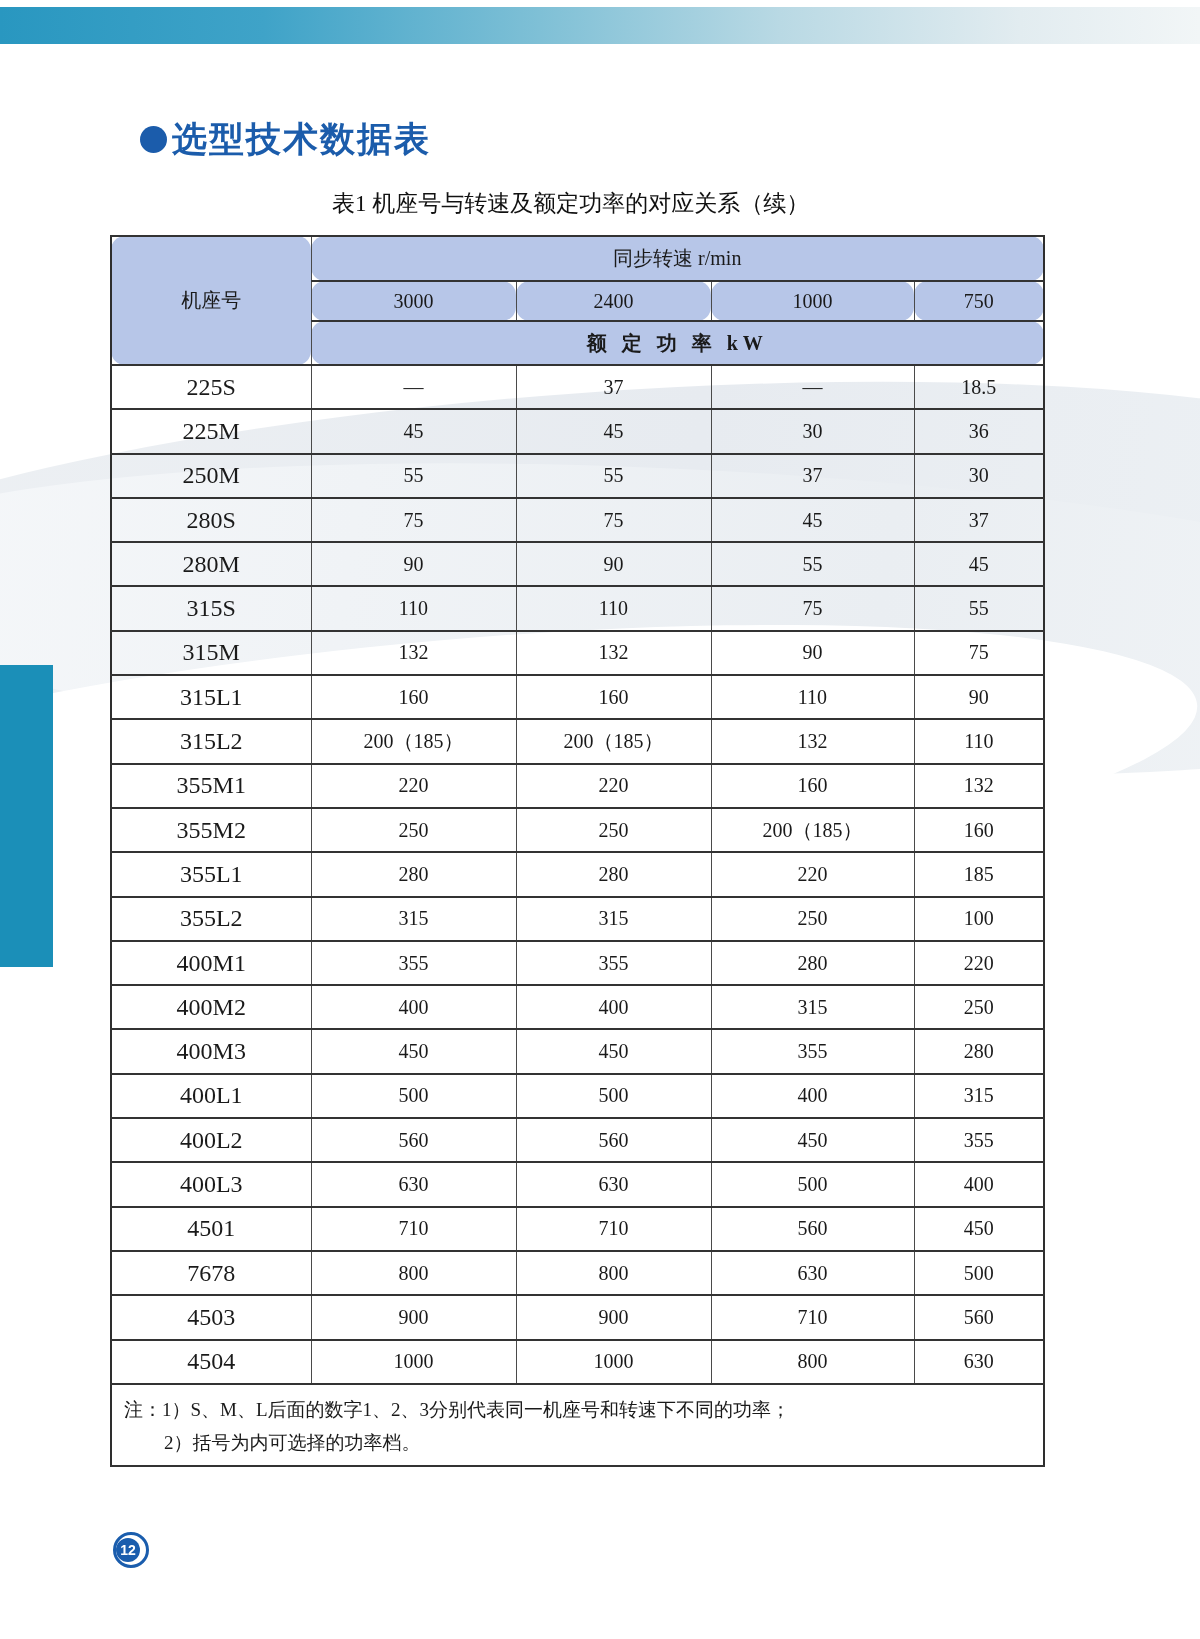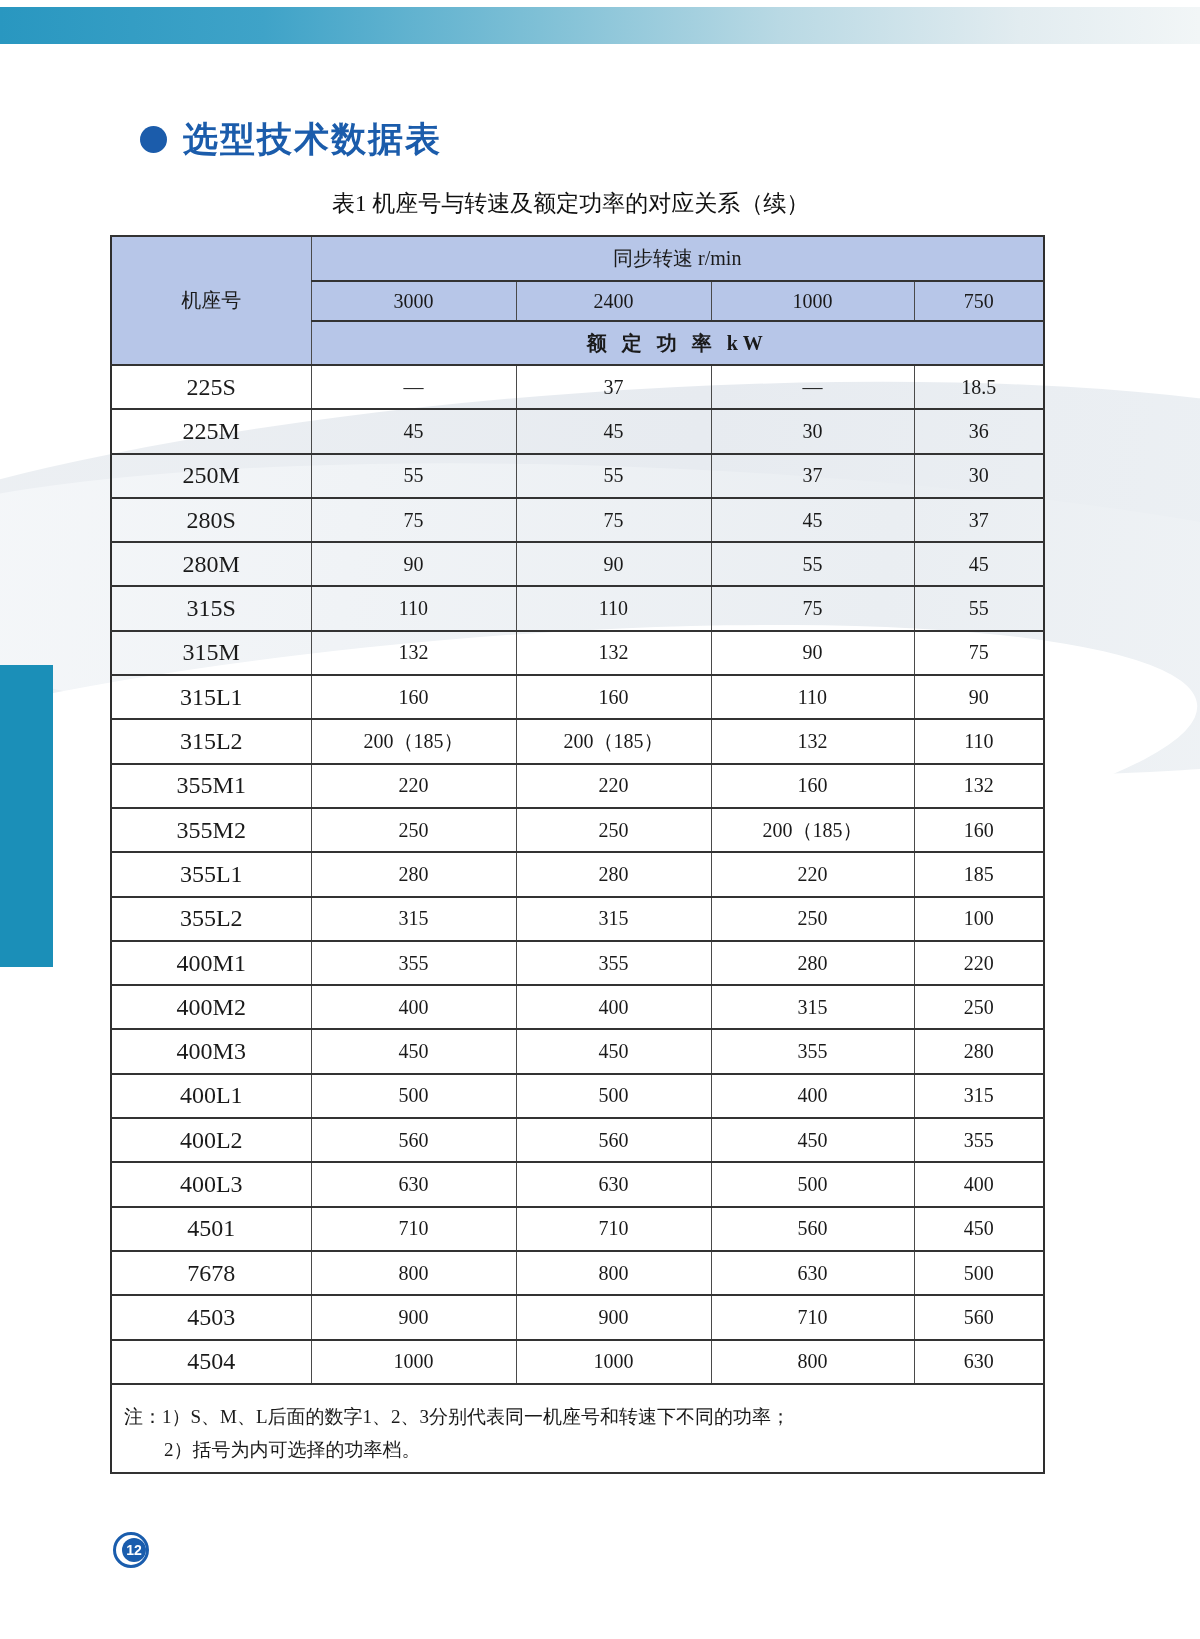--- a/index.html
+++ b/index.html
@@ -37,21 +37,21 @@
     transform:rotate(-5deg);
   }
   
   .left-teal{
     position:absolute;top:665px;left:0;width:53px;height:302px;
     background:#1b8fb8;z-index:2;
   }
   
   .heading{
     position:absolute;top:116px;left:140px;z-index:3;
-    display:flex;align-items:center;gap:16px;
+    display:flex;align-items:center;gap:5px;
     font-family:"Liberation Sans","DejaVu Sans",sans-serif;
     font-weight:700;font-size:35px;color:#1b5cab;
     letter-spacing:2px;
   }
   .heading .bullet{
     width:27px;height:27px;border-radius:50%;
     background:#1b5cab;flex:0 0 auto;
   }
   
   .table-title{
@@ -70,37 +70,37 @@
     border-left:1px solid #4a4a4a;
     border-right:1px solid #4a4a4a;
     border-top:2px solid #333333;
     border-bottom:2px solid #333333;
     text-align:center;vertical-align:middle;
     font-weight:normal;
     padding:0;
     background:transparent;
   }
   table{border:2px solid #2e2e2e;}
-  thead th{background:#b7c6e8;}
+  thead th{background:#b7c6e8;border-radius:14px;}
   .h-speed{height:45px;font-size:20px;}
   .h-vals th{height:38px;}
   .h-power{height:42px;letter-spacing:5px;font-weight:bold;}
   tbody td{height:42.3px;}
   tbody td.frame{font-size:24px;}
   tfoot td{
     text-align:left;font-size:19px;line-height:33px;
-    padding:15px 10px 6px 12px;height:62px;vertical-align:top;
+    padding:8px 10px 6px 12px;height:62px;vertical-align:top;
   }
   .note-line2{padding-left:40px;}
   
   .page-badge{
     position:absolute;top:1532px;left:113px;z-index:3;
     width:30px;height:30px;border-radius:50%;
     border:3px solid #1a5dad;background:#ffffff;
-    display:flex;align-items:center;justify-content:flex-end;
+    display:flex;align-items:center;justify-content:flex-start;
   }
   .page-badge .inner{
     width:24px;height:24px;border-radius:50%;
     background:#1a5dad;color:#ffffff;
     display:flex;align-items:center;justify-content:center;
     font-family:"Liberation Sans","DejaVu Sans",sans-serif;
     font-weight:700;font-size:14px;
   }
 </style>
 </head>

